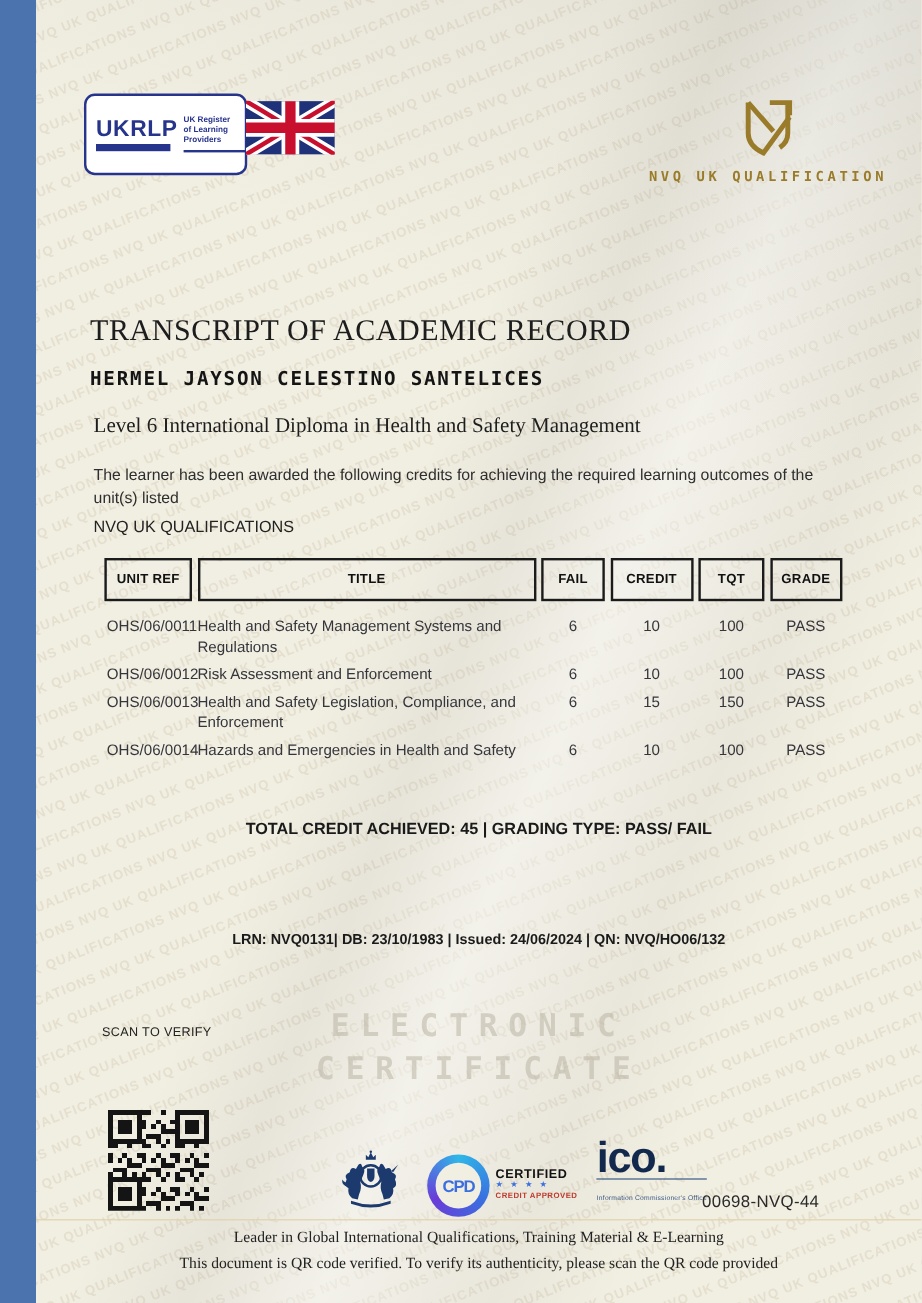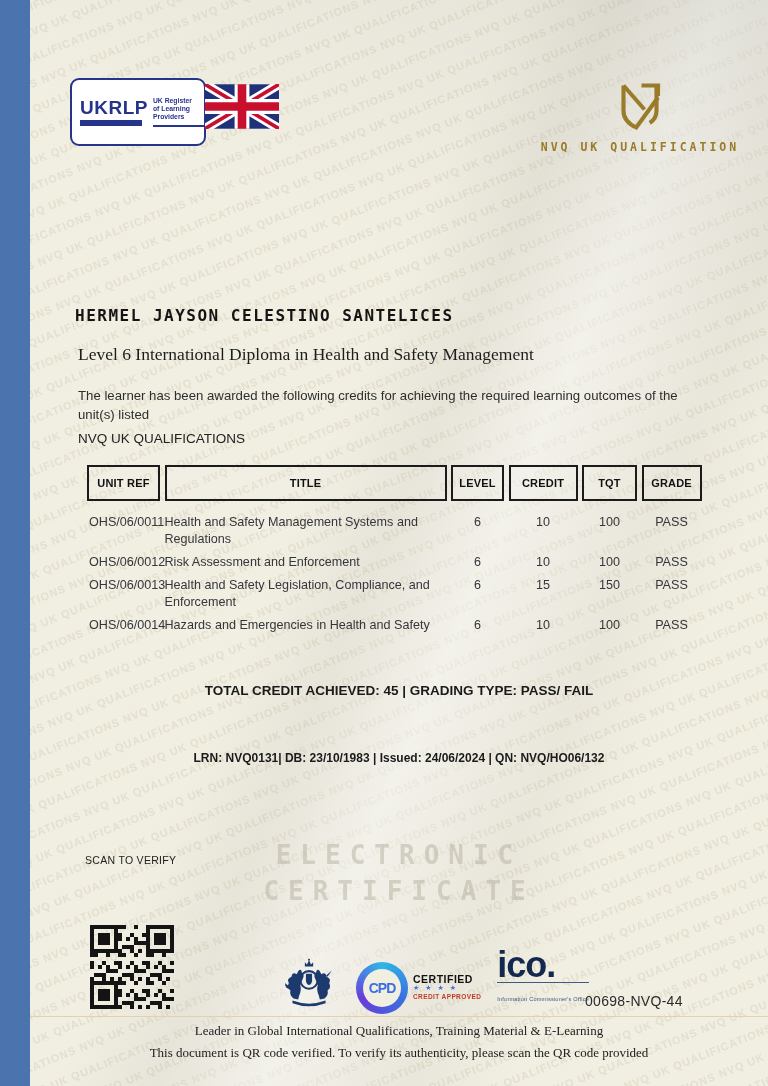--- a/index.html
+++ b/index.html
@@ -51,21 +51,21 @@
   .table{left:75px;top:465px;width:614px;margin-left:12px;}
   .t-row{display:grid;grid-template-columns:73px 282px 53px 69px 55px 60px;column-gap:4.5px;}
   .th{border:2px solid #1b1b1b;background:rgba(255,255,255,0.06);height:32px;display:flex;
       align-items:center;justify-content:center;font-size:11px;font-weight:bold;color:#111;letter-spacing:.2px;}
   .t-data{margin-top:10px;}
   .td{font-size:12.6px;line-height:17px;color:#35353b;padding:3px 0;}
   .td.num{text-align:center;}
   .td.ref{padding-left:2px;}
 
   .total-line{left:30px;right:0;top:683px;text-align:center;font-size:13.5px;font-weight:bold;color:#1a1a1a;}
-  .meta-line{left:30px;right:0;top:751px;text-align:center;font-size:12px;font-weight:bold;color:#1a1a1a;}
+  .meta-line{left:30px;right:0;top:776px;text-align:center;font-size:12px;font-weight:bold;color:#1a1a1a;}
 
   .ewm{left:30px;right:0;text-align:center;font-family:"DejaVu Sans Mono",monospace;font-weight:bold;
        font-size:26px;letter-spacing:9px;color:rgba(186,181,164,0.55);z-index:2;}
   .ewm1{top:840px;} .ewm2{top:876px;}
 
   .scan-label{left:85px;top:854px;font-size:10.5px;color:#222;letter-spacing:.3px;}
   .qr{left:85px;top:925px;width:94px;height:84px;}
   .qr svg{width:100%;height:100%;display:block;}
 
   .logos-row{left:278px;top:919px;display:flex;align-items:flex-end;gap:16px;height:72px;margin-top:23px;}
@@ -199,30 +199,31 @@
       <g fill="none" stroke="#9a7b2a" stroke-width="5.5">
         <path d="M10 4 L10 38 Q10 52 27 60 L56 20"></path>
         <path d="M54 4 L54 38 Q54 48 45 54"></path>
         <path d="M34 4 L56 4 L56 18"></path>
         <path d="M10 4 L38 36"></path>
       </g>
     </svg>
     <span class="brand-name">NVQ UK QUALIFICATION</span>
   </div>
 
+  <div class="abs page-title">TRANSCRIPT OF ACADEMIC RECORD</div>
   <div class="abs student-name">HERMEL JAYSON CELESTINO SANTELICES</div>
   <div class="abs qualification">Level 6 International Diploma in Health and Safety Management</div>
   <div class="abs intro">The learner has been awarded the following credits for achieving the required learning outcomes of the unit(s) listed</div>
   <div class="abs section-label">NVQ UK QUALIFICATIONS</div>
 
   <div class="abs table">
     <div class="t-row">
       <div class="th">UNIT REF</div>
       <div class="th">TITLE</div>
-      <div class="th">LEVEL</div>
+      <div class="th">FAIL</div>
       <div class="th">CREDIT</div>
       <div class="th">TQT</div>
       <div class="th">GRADE</div>
     </div>
     <div class="t-data">
       <div class="t-row">
         <div class="td ref">OHS/06/0011</div>
         <div class="td">Health and Safety Management Systems and Regulations</div>
         <div class="td num">6</div>
         <div class="td num">10</div>

